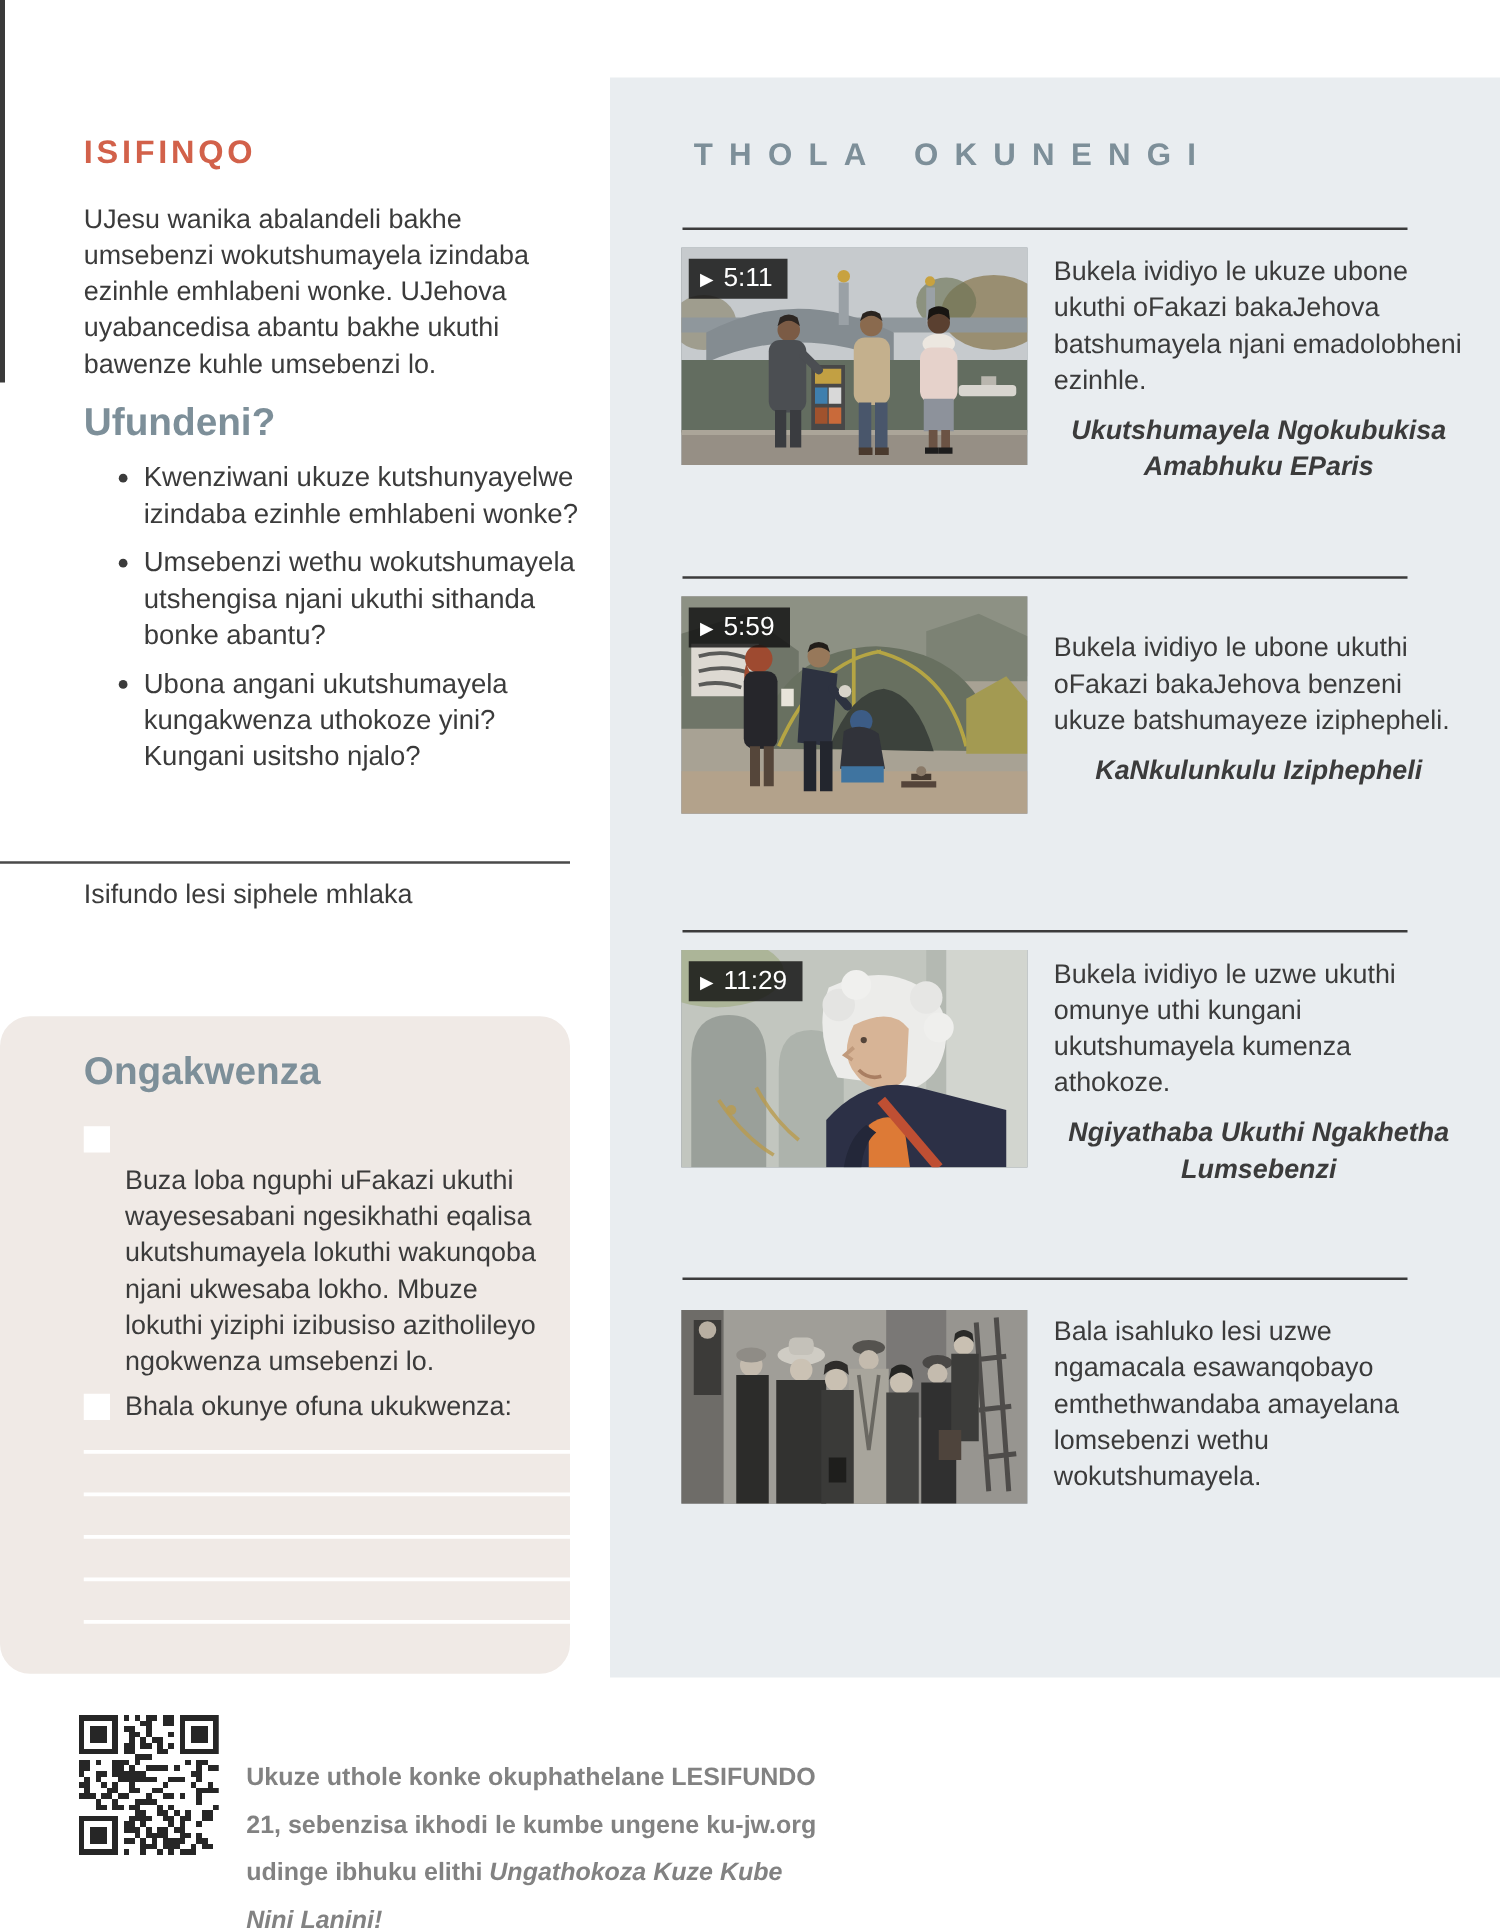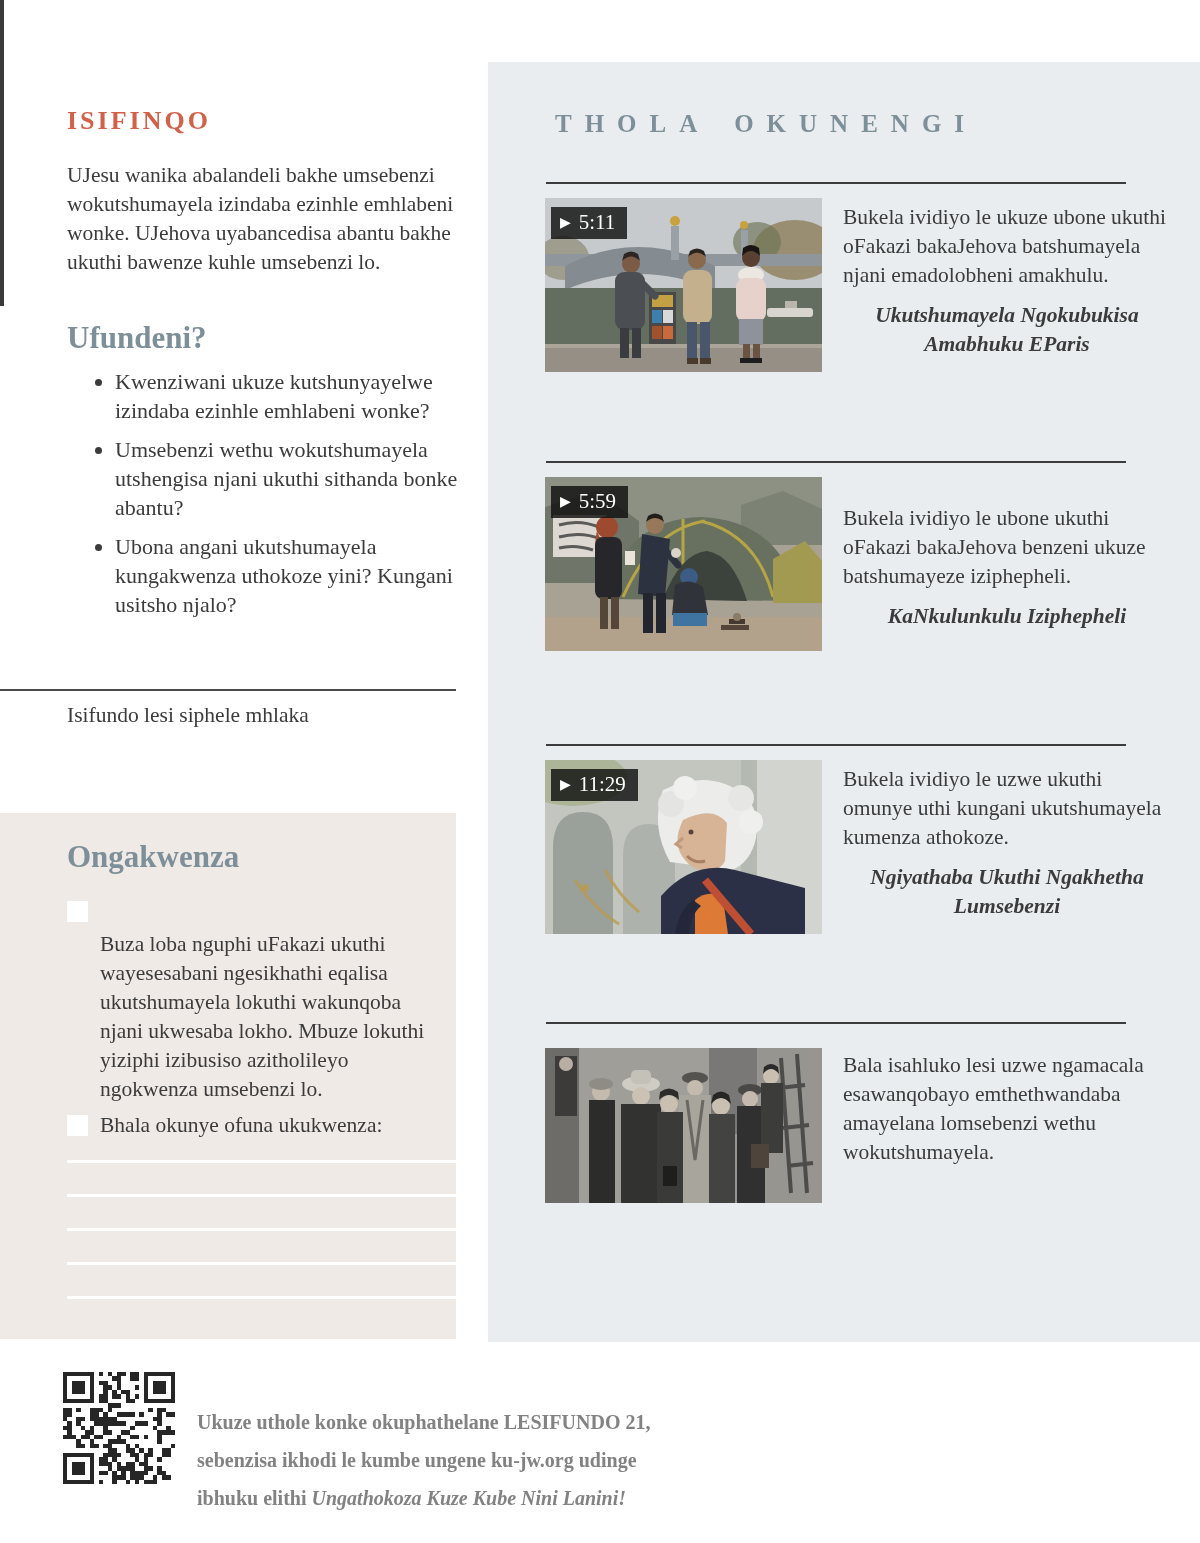--- a/index.html
+++ b/index.html
@@ -1,32 +1,32 @@
 <!DOCTYPE html>
 <html><head>
 <meta charset="utf-8">
 <style>
   html,body{margin:0;padding:0;}
   body{
     width:1200px;height:1543px;position:relative;background:#ffffff;
     font-family:"Liberation Sans", sans-serif;color:#3b3b3b;overflow:hidden;
   }
-  .abs{position:absolute;font-family:Liberation Serif, serif;}
+  .abs{position:absolute;}
 
   
   .edge-mark{left:0;top:0;width:4px;height:306px;background:#3a3a3a;}
   .summary-label{left:67px;top:106px;font-size:26px;font-weight:bold;letter-spacing:3px;color:#d2614a;}
   .summary-text{left:67px;top:161px;width:388px;font-size:21.5px;line-height:29px;}
   .questions-title{left:67px;top:320px;font-size:31px;font-weight:bold;color:#7d8f99;}
   .questions{left:67px;top:367px;width:368px;margin:0;padding-left:48px;font-size:22px;line-height:29px;}
   .questions li{margin-bottom:10px;}
   .left-divider{left:0;top:689px;width:456px;height:0;border-top:2px solid #4a4a4a;}
   .completion-label{left:67px;top:703px;font-size:21.5px;}
 
-  .goal-box{left:0;top:813px;width:456px;height:526px;background:#f0eae6;}
+  .goal-box{left:0;top:813px;width:456px;height:526px;background:#f0eae6;border-radius:24px;}
   .goal-title{left:67px;top:26px;font-size:31px;font-weight:bold;color:#7d8f99;}
   .goal-item{position:absolute;left:100px;width:338px;font-size:21.5px;line-height:29px;}
   .goal-item-1{top:84px;margin-top:33px;}
   .goal-item-2{top:298px;}
   .checkbox{position:absolute;left:67px;width:21px;height:21px;background:#ffffff;}
   .checkbox-1{top:88px;}
   .checkbox-2{top:302px;}
   .write-line{position:absolute;left:67px;width:389px;height:3px;background:#ffffff;}
 
   
@@ -138,21 +138,21 @@
       <rect x="208" y="146" width="7" height="16" fill="#6b5344"></rect>
       <rect x="195" y="160" width="11" height="5" fill="#1d1d1d"></rect>
       <rect x="206" y="160" width="11" height="5" fill="#1d1d1d"></rect>
     </svg>
     <div class="badge">
       <span class="play">▶</span>
       <span class="time">5:11</span>
     </div>
   </div>
   <div class="vtext" style="top:141px;">
-    <p class="vdesc">Bukela ividiyo le ukuze ubone ukuthi oFakazi bakaJehova batshumayela njani emadolobheni amakhulu.</p>
+    <p class="vdesc">Bukela ividiyo le ukuze ubone ukuthi oFakazi bakaJehova batshumayela njani emadolobheni ezinhle.</p>
     <p class="vtitle">Ukutshumayela Ngokubukisa Amabhuku EParis</p>
   </div>
 
   <div class="thumb" style="top:415px;">
     <svg width="277" height="174" viewBox="0 0 277 174">
       <rect width="277" height="174" fill="#a8a294"></rect>
       <rect width="277" height="64" fill="#8d9184"></rect>
       <path d="M0 30 l52 -16 42 30 v62 h-94 z" fill="#6f7568"></path>
       <rect x="8" y="38" width="54" height="42" fill="#ddd9d2"></rect>
       <path d="M14 48 q20 -6 40 2 M14 60 q22 -6 42 2 M14 71 q16 -4 34 2" stroke="#5a5a58" stroke-width="3" fill="none"></path>

